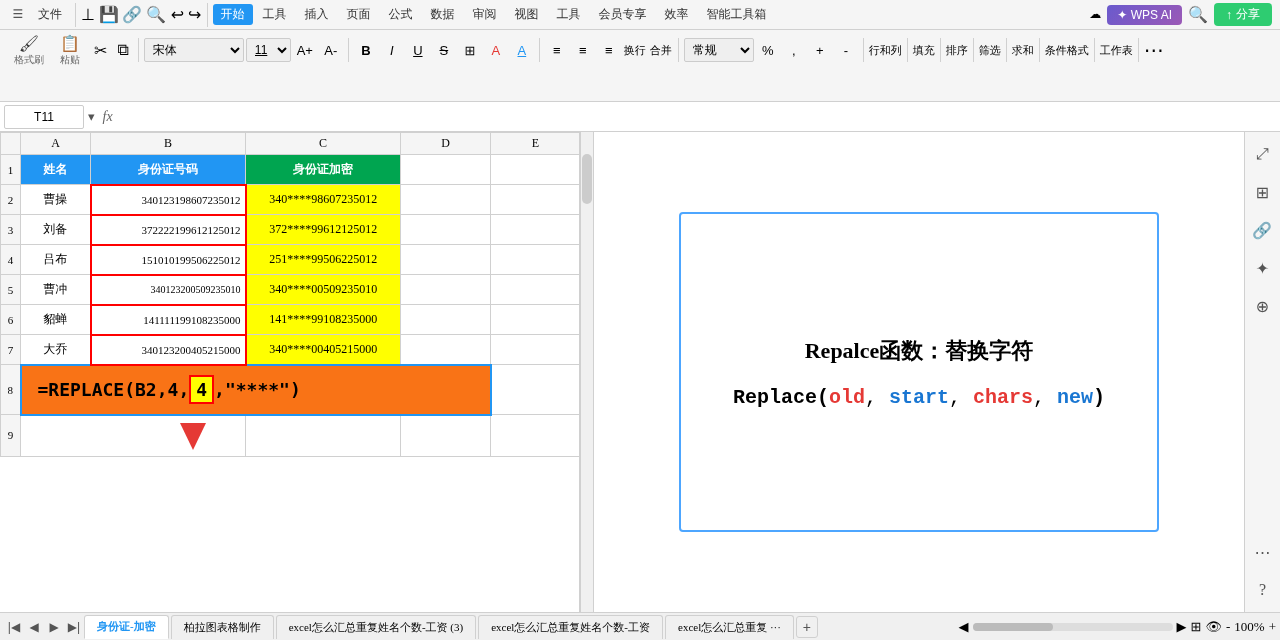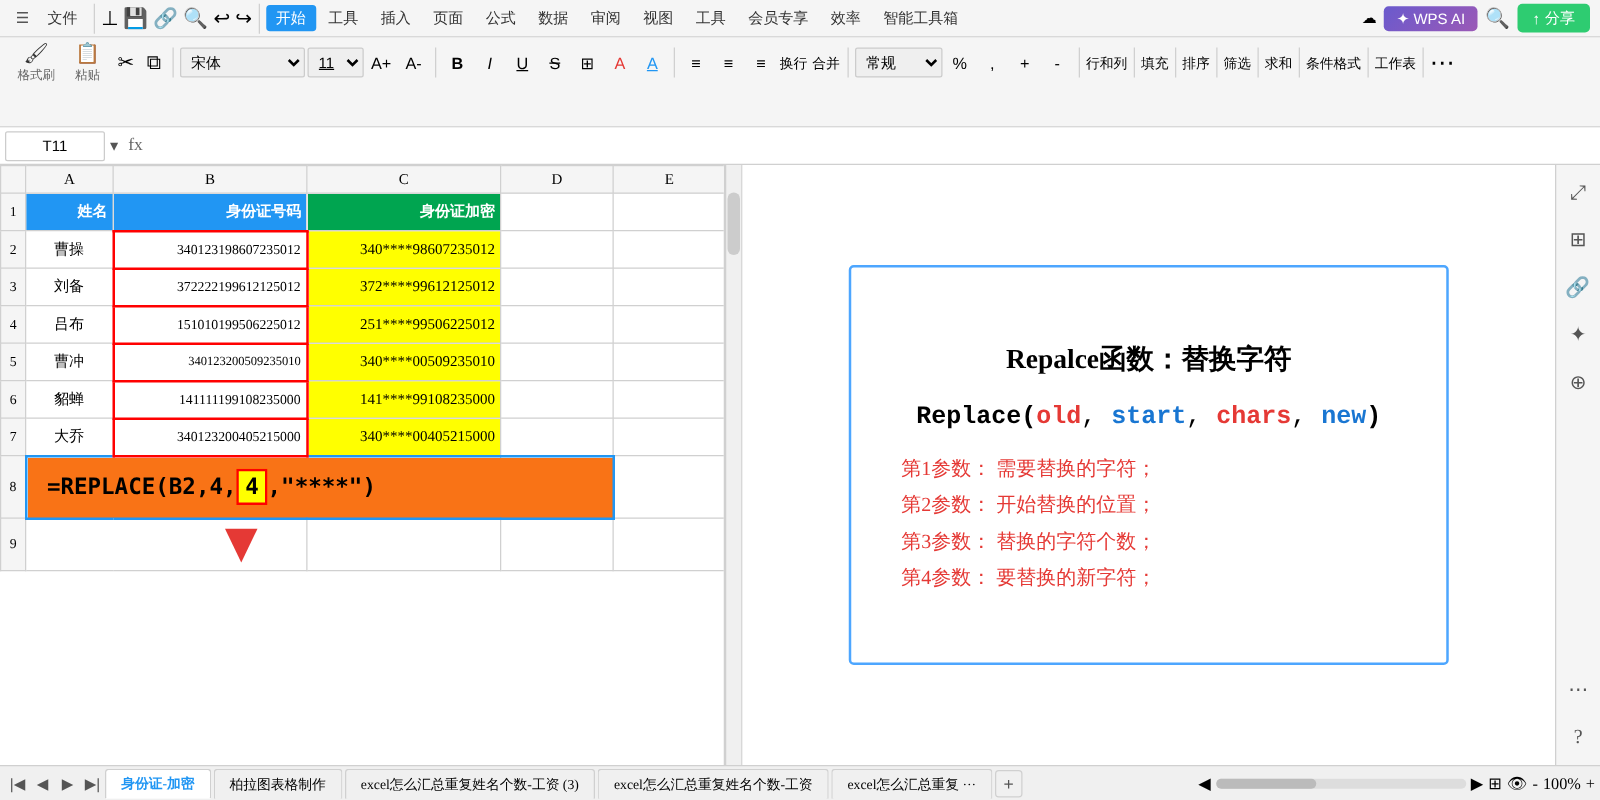--- a/index.html
+++ b/index.html
@@ -48,21 +48,21 @@
     .formula-bar {
       height: 30px;
       background: #fff;
       border-bottom: 1px solid #d0d0d0;
       display: flex;
       align-items: center;
       padding: 0 4px;
       gap: 4px;
     }
     .cell-ref { width: 80px; height: 24px; border: 1px solid #ccc; border-radius: 2px; font-size: 12px; padding: 0 6px; text-align: center; }
-    .fx-icon { color: #666; font-size: 14px; padding: 0 4px; }
+    .fx-icon { color: #666; font-size: 14px; padding: 0 4px; font-style: italic; }
     .formula-input { flex: 1; height: 24px; border: none; outline: none; font-size: 12px; padding: 0 4px; }
 
     
     .main-area {
       display: flex;
       height: calc(640px - 30px - 72px - 30px - 28px);
     }
 
     
     .spreadsheet {
@@ -89,21 +89,20 @@
       height: 22px;
     }
 
     table.grid td {
       border: 1px solid #d0d0d0;
       font-size: 12px;
       padding: 2px 4px;
       height: 30px;
       overflow: hidden;
       white-space: nowrap;
-      text-align: right;
     }
 
     .header-row th { height: 22px; }
 
     
     .col-A { width: 70px; }
     .col-B { width: 155px; }
     .col-C { width: 155px; }
     .col-D { width: 90px; }
     .col-E { width: 90px; }
@@ -437,26 +436,20 @@
   </div>
 
   <div class="right-panel" data-name="right-panel">
     <div class="info-box" data-name="info-box">
       <div class="info-title" data-name="info-title">Repalce函数：替换字符</div>
 
       <div class="info-syntax" data-name="info-syntax">
         <span data-name="syntax-replace-text" style="color:#000;font-weight:bold;">Replace(</span><span data-name="syntax-old" style="color:#e53935;font-weight:bold;">old</span><span data-name="syntax-comma1" style="color:#000;">, </span><span data-name="syntax-start" style="color:#1976D2;font-weight:bold;">start</span><span data-name="syntax-comma2" style="color:#000;">, </span><span data-name="syntax-chars" style="color:#e53935;font-weight:bold;">chars</span><span data-name="syntax-comma3" style="color:#000;">, </span><span data-name="syntax-new" style="color:#1976D2;font-weight:bold;">new</span><span data-name="syntax-paren" style="color:#000;font-weight:bold;">)</span>
       </div>
 
-      <div class="info-params" data-name="info-params">
-        <div class="param-line" data-name="param-1">第1参数：  需要替换的字符；</div>
-        <div class="param-line" data-name="param-2">第2参数：  开始替换的位置；</div>
-        <div class="param-line" data-name="param-3">第3参数：  替换的字符个数；</div>
-        <div class="param-line" data-name="param-4">第4参数：  要替换的新字符；</div>
-      </div>
     </div>
   </div>
 
   <div style="width:36px;background:#f5f5f5;border-left:1px solid #d0d0d0;display:flex;flex-direction:column;align-items:center;padding:8px 0;gap:10px;" data-name="right-sidebar">
     <div class="rt-icon" data-name="sidebar-icon-1">⤢</div>
     <div class="rt-icon" data-name="sidebar-icon-2">⊞</div>
     <div class="rt-icon" data-name="sidebar-icon-3">🔗</div>
     <div class="rt-icon" data-name="sidebar-icon-4">✦</div>
     <div class="rt-icon" data-name="sidebar-icon-5">⊕</div>
     <div class="rt-icon" data-name="sidebar-icon-6" style="margin-top:auto;">⋯</div>

